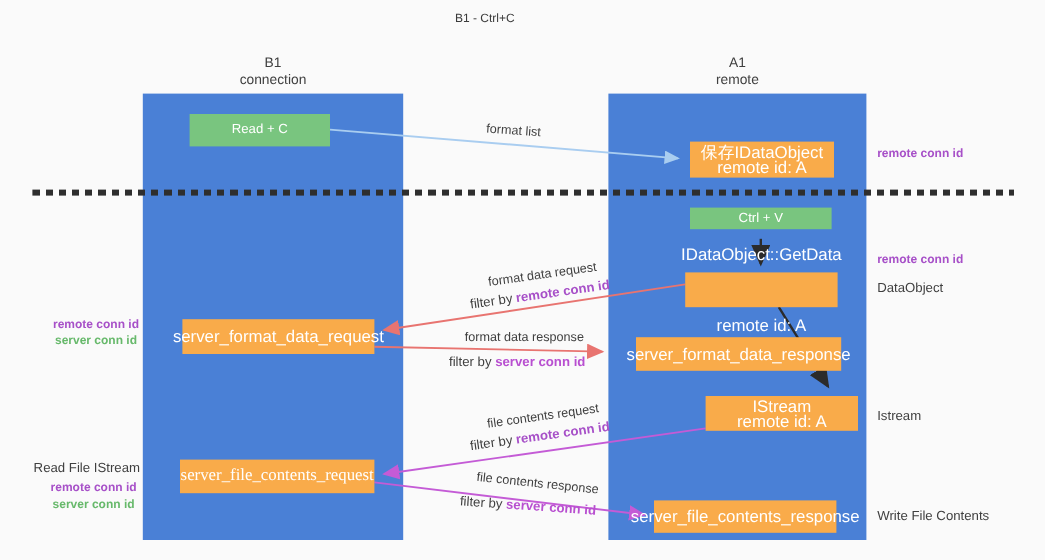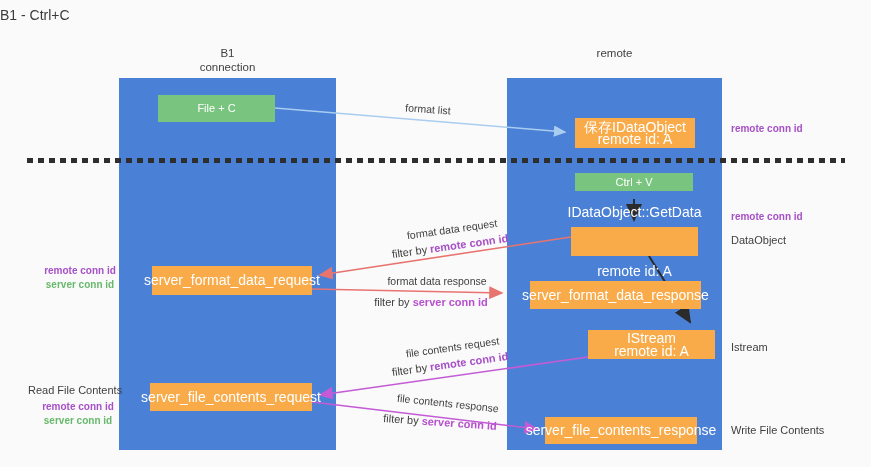--- a/index.html
+++ b/index.html
@@ -2,21 +2,21 @@
 <html><head>
 <meta charset="utf-8">
 <style>
   html,body{margin:0;padding:0;}
   #stage{
     position:relative;width:871px;height:467px;background:#fafafa;
     font-family:"Liberation Sans",sans-serif;color:#3f3f3f;overflow:hidden;
   }
   .abs{position:absolute;}
   
-  .title{left:0;top:6px;width:808px;text-align:left;font-size:14px;line-height:19px;color:#3b3b3b;}
+  .title{left:0;top:6px;width:808px;text-align:center;font-size:10px;line-height:19px;color:#3b3b3b;}
   
   .lane-header{text-align:center;font-size:11.5px;line-height:14px;color:#3f3f3f;}
   #hdr-left{left:119px;top:46px;width:217px;}
   #hdr-right{left:507px;top:46px;width:215px;}
   
   .lane{background:#4a80d6;}
   #lane-left{left:119px;top:78px;width:217px;height:372px;}
   #lane-right{left:507px;top:78px;width:215px;height:372px;}
   
   #separator{
@@ -30,21 +30,21 @@
   }
   .node.green{background:#79c57f;font-size:11px;}
   .node.orange{background:#f9ab4a;}
   #node-ctrl-c{left:158px;top:95px;width:117px;height:27px;}
   #node-save-ido{left:575px;top:118px;width:120px;height:30px;}
   #node-ctrl-v{left:575px;top:173px;width:118px;height:18px;}
   #node-getdata{left:571px;top:227px;width:127px;height:29px;gap:46px;}
   #node-sfd-req{left:152px;top:266px;width:160px;height:29px;}
   #node-sfd-res{left:530px;top:281px;width:171px;height:28px;}
   #node-istream{left:588px;top:330px;width:127px;height:29px;}
-  #node-sfc-req{left:150px;top:383px;width:162px;height:28px;}
+  #node-sfc-req{left:150px;top:383px;width:162px;height:28px;font-family:Liberation Serif, serif;}
   #node-sfc-res{left:545px;top:417px;width:152px;height:27px;}
   
   #edges{left:0;top:0;width:871px;height:467px;pointer-events:none;}
   
   .edge-label{font-size:10.5px;color:#3f3f3f;text-align:center;white-space:nowrap;}
   .filter-line{font-size:11px;}
   .filter-line .fb{margin-right:3px;}
   .purple-b{color:#a750c8;font-weight:bold;}
   .magenta-b{color:#b84fd0;font-weight:bold;}
   .green-b{color:#67b96b;font-weight:bold;}
@@ -76,20 +76,21 @@
 
   <div class="abs title">
     <div>B1 - Ctrl+C</div>
   </div>
 
   <div class="abs lane-header" id="hdr-left">
     <div>B1</div>
     <div>connection</div>
   </div>
   <div class="abs lane-header" id="hdr-right">
+    <div>A1</div>
     <div>remote</div>
   </div>
 
   <div class="abs lane" id="lane-left"></div>
   <div class="abs lane" id="lane-right"></div>
 
   <div class="abs" id="separator"></div>
 
   <svg class="abs" id="edges" viewBox="0 0 871 467">
     <defs>
@@ -109,21 +110,21 @@
     <line x1="275" y1="108" x2="565" y2="132" stroke="#a9cdf0" stroke-width="1.6" marker-end="url(#mk-blue)"></line>
     <line x1="634" y1="199" x2="634" y2="220" stroke="#2b2b2b" stroke-width="2" marker-end="url(#mk-black)"></line>
     <line x1="649" y1="256" x2="690" y2="322" stroke="#2b2b2b" stroke-width="2" marker-end="url(#mk-black)"></line>
     <line x1="571" y1="237" x2="320" y2="275" stroke="#e87470" stroke-width="1.6" marker-end="url(#mk-red)"></line>
     <line x1="312" y1="289" x2="502" y2="293" stroke="#e87470" stroke-width="1.6" marker-end="url(#mk-red)"></line>
     <line x1="588" y1="357" x2="320" y2="395" stroke="#c45bd6" stroke-width="1.6" marker-end="url(#mk-magenta)"></line>
     <line x1="312" y1="402" x2="537" y2="429" stroke="#c45bd6" stroke-width="1.6" marker-end="url(#mk-magenta)"></line>
   </svg>
 
   <div class="abs node green" id="node-ctrl-c">
-    <span>File + C</span>
+    <span>Read + C</span>
   </div>
   <div class="abs node orange" id="node-save-ido">
     <span>保存IDataObject</span>
     <span>remote id: A</span>
   </div>
   <div class="abs node green" id="node-ctrl-v">
     <span>Ctrl + V</span>
   </div>
   <div class="abs node orange" id="node-getdata">
     <span>IDataObject::GetData</span>
@@ -165,21 +166,21 @@
 
   <div class="abs edge-label" id="lbl-fcres-1">file contents response</div>
   <div class="abs edge-label filter-line" id="lbl-fcres-2">
     <span class="fb">filter by</span><span class="magenta-b">server conn id</span>
   </div>
 
   <div class="abs mlabel-b" id="ml-left-1">
     <div class="purple-b">remote conn id</div>
     <div class="green-b">server conn id</div>
   </div>
-  <div class="abs mlabel" id="ml-read">Read File Contents</div>
+  <div class="abs mlabel" id="ml-read">Read File IStream</div>
   <div class="abs mlabel-b" id="ml-left-2">
     <div class="purple-b">remote conn id</div>
     <div class="green-b">server conn id</div>
   </div>
 
   <div class="abs mlabel-b purple-b" id="mr-remote-1">remote conn id</div>
   <div class="abs mlabel-b purple-b" id="mr-remote-2">remote conn id</div>
   <div class="abs mlabel" id="mr-dataobject">DataObject</div>
   <div class="abs mlabel" id="mr-istream">Istream</div>
   <div class="abs mlabel" id="mr-write">Write File Contents</div>

